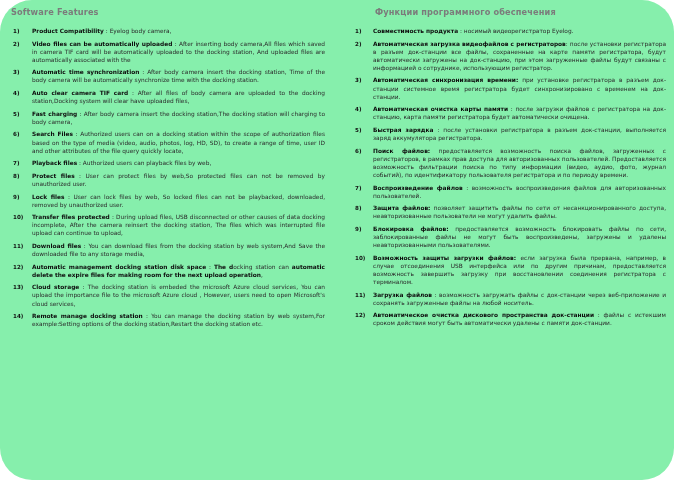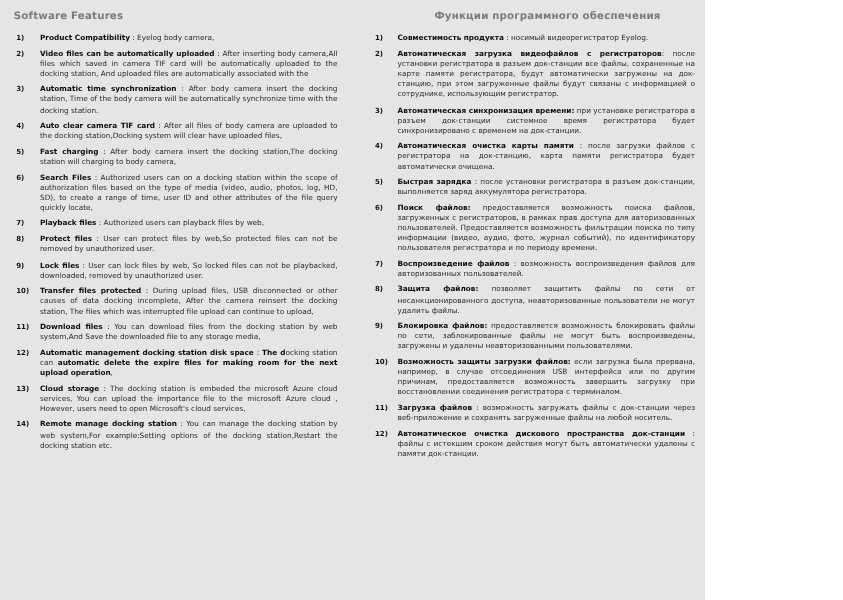--- a/index.html
+++ b/index.html
@@ -8,46 +8,47 @@
     background: #ffffff;
   }
   body {
     width: 674px;
     height: 480px;
     overflow: hidden;
     font-family: "DejaVu Sans", "Liberation Sans", sans-serif;
     color: #1a1a1a;
   }
   .page {
-    width: 564px;
+    width: 674px;
     height: 480px;
     display: flex;
     box-sizing: border-box;
-    background: #e5e5e5;
+    background: #86efac;
+    border-radius: 32px;
   }
   .column {
     width: 337px;
     box-sizing: border-box;
     padding: 0;
     position: relative;
   }
   .col-left { padding: 0 12px 0 8px; }
   .col-right { padding: 0 8px 0 12px; }
 
   .col-heading {
     color: #7b7b7b;
     font-weight: bold;
     font-size: 8.2px;
     letter-spacing: 0.15px;
     margin: 7px 0 0 0;
     padding: 0;
     line-height: 11px;
   }
   .col-left .col-heading { padding-left: 3px; }
-  .col-right .col-heading { padding-left: 26px; text-align: center; }
+  .col-right .col-heading { padding-left: 26px; }
 
   .list {
     margin: 0;
     padding: 0;
     list-style: none;
   }
   .item {
     display: flex;
     align-items: flex-start;
     margin: 0 0 4.5px 0;

